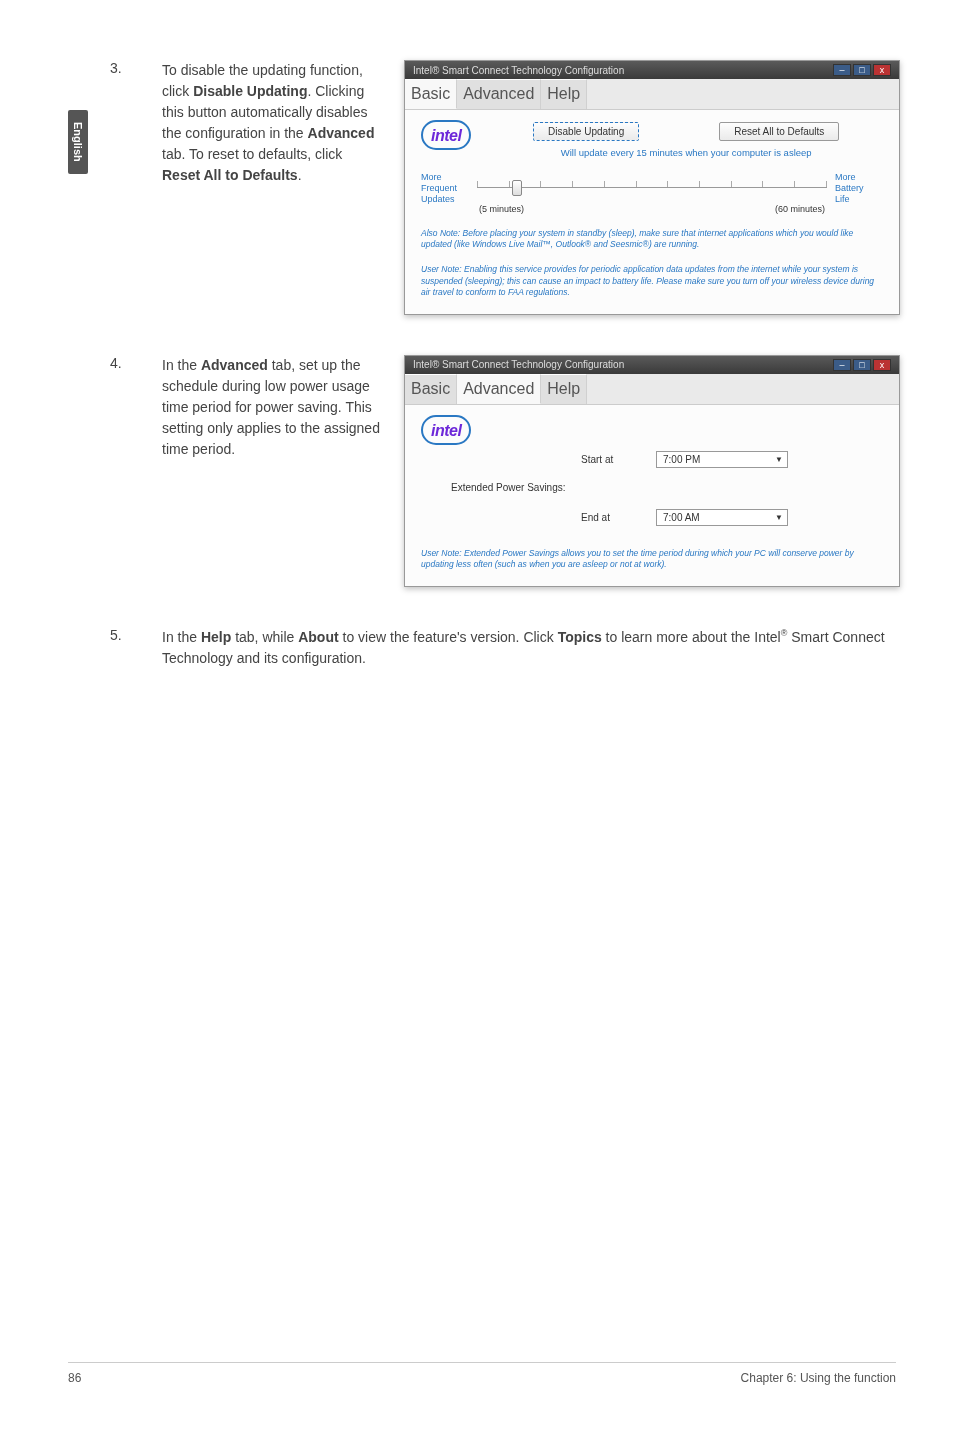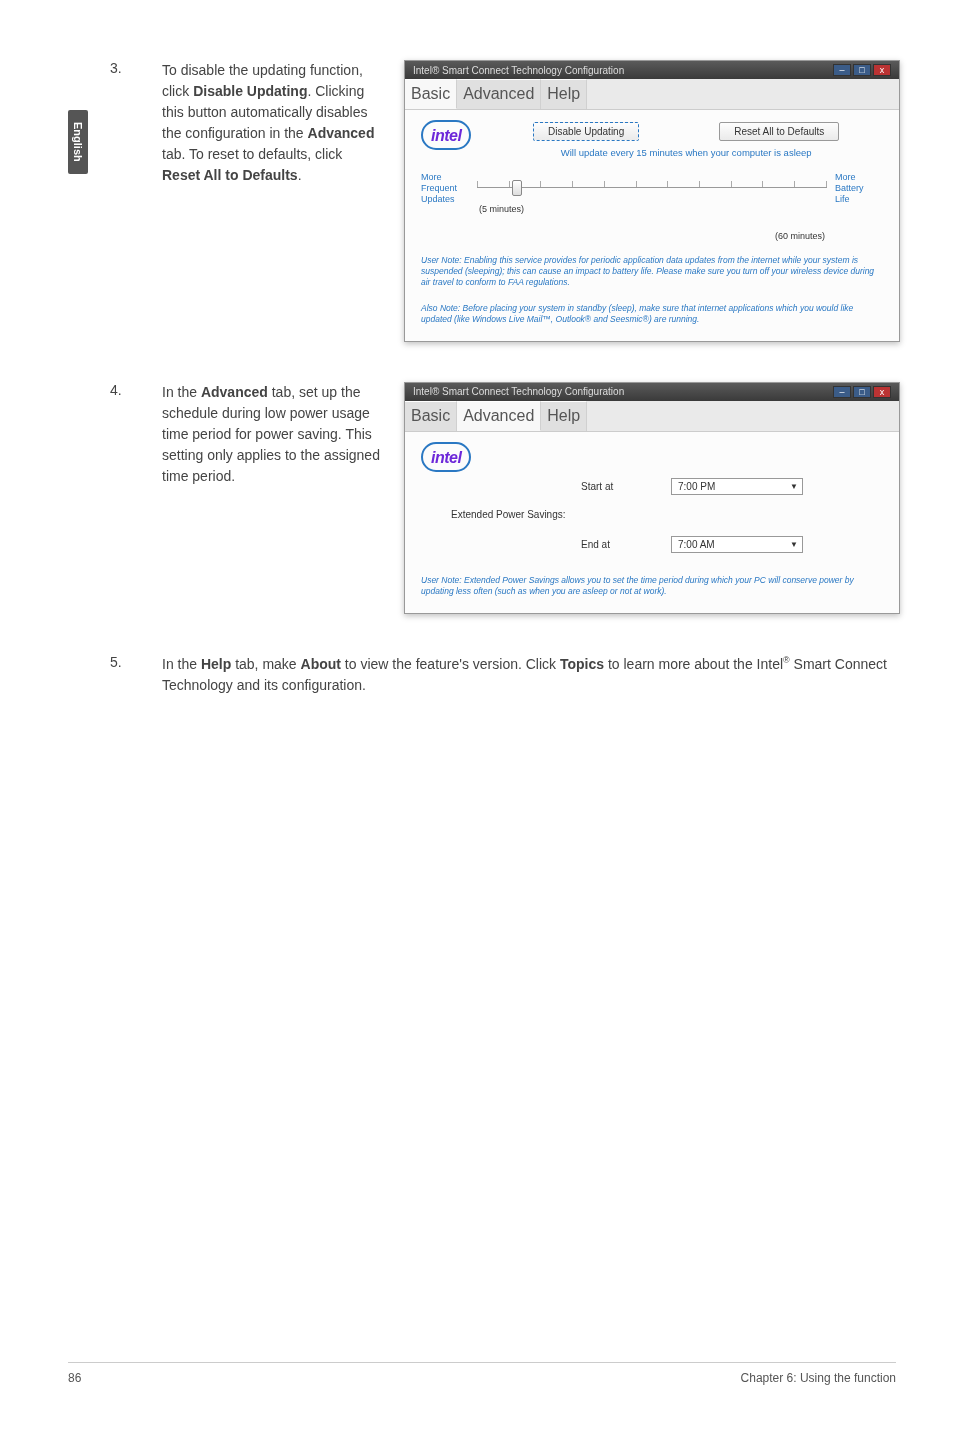--- a/index.html
+++ b/index.html
@@ -157,21 +157,21 @@
     background:linear-gradient(#fff,#ddd); border:1px solid #888; border-radius:2px;
   }
   .note {
     font-size:8.5px;
     color:#2a78c3;
     font-style:italic;
     line-height:1.3;
     margin-top:14px;
   }
 
-  .field-row { display:flex; align-items:center; gap:30px; margin:12px 0 12px 160px; }
+  .field-row { display:flex; align-items:center; gap:15px; margin:12px 0 12px 160px; }
   .field-label { font-size:10px; color:#333; width:60px; }
   .dropdown {
     display:inline-flex; align-items:center; justify-content:space-between;
     border:1px solid #999; background:#fff; width:132px; padding:2px 4px 2px 6px; font-size:10px; color:#333;
   }
   .dropdown .arrow { font-size:8px; color:#333; }
 
   .eps-label {
     font-size:10px; color:#333; margin-left:30px; margin-top:14px; margin-bottom:16px;
   }
@@ -251,24 +251,24 @@
             <div class="slider-thumb"></div>
           </div>
           <div class="slider-right-labels">
             <div>More</div>
             <div>Battery</div>
             <div>Life</div>
           </div>
         </div>
         <div style="display:flex;justify-content:space-between;padding:0 58px 0 58px;">
           <span style="font-size:9px;color:#333;">(5 minutes)</span>
-          <span style="font-size:9px;color:#333;margin-top:27px;">(60 minutes)</span>
-        </div>
+          <span style="font-size:9px;color:#333;">(60 minutes)</span>
+        </div>
+        <div class="note">Also Note: Before placing your system in standby (sleep), make sure that internet applications which you would like updated (like Windows Live Mail™, Outlook® and Seesmic®) are running.</div>
         <div class="note">User Note: Enabling this service provides for periodic application data updates from the internet while your system is suspended (sleeping); this can cause an impact to battery life. Please make sure you turn off your wireless device during air travel to conform to FAA regulations.</div>
-        <div class="note">Also Note: Before placing your system in standby (sleep), make sure that internet applications which you would like updated (like Windows Live Mail™, Outlook® and Seesmic®) are running.</div>
       </div>
     </div>
   </div>
 
   <div class="step" style="margin-top:40px;">
     <div class="step-number">4.</div>
     <div class="step-text">
       <span>In the </span><b>Advanced</b><span> tab, set up the schedule during low power usage time period for power saving. This setting only applies to the assigned time period.</span>
     </div>
     <div class="window">
@@ -305,21 +305,21 @@
           </span>
         </div>
         <div class="note" style="margin-top:22px;">User Note: Extended Power Savings allows you to set the time period during which your PC will conserve power by updating less often (such as when you are asleep or not at work).</div>
       </div>
     </div>
   </div>
 
   <div class="step" style="margin-top:40px;">
     <div class="step-number">5.</div>
     <div class="step-full-text">
-      <span>In the </span><b>Help</b><span> tab, make </span><b>About</b><span> to view the feature's version. Click </span><b>Topics</b><span> to learn more about the Intel</span><span class="sup">®</span><span> Smart Connect Technology and its configuration.</span>
+      <span>In the </span><b>Help</b><span> tab, while </span><b>About</b><span> to view the feature's version. Click </span><b>Topics</b><span> to learn more about the Intel</span><span class="sup">®</span><span> Smart Connect Technology and its configuration.</span>
     </div>
   </div>
 
 </div>
 
 <div class="footer">
   <span>86</span>
   <span>Chapter 6: Using the function</span>
 </div>
 

